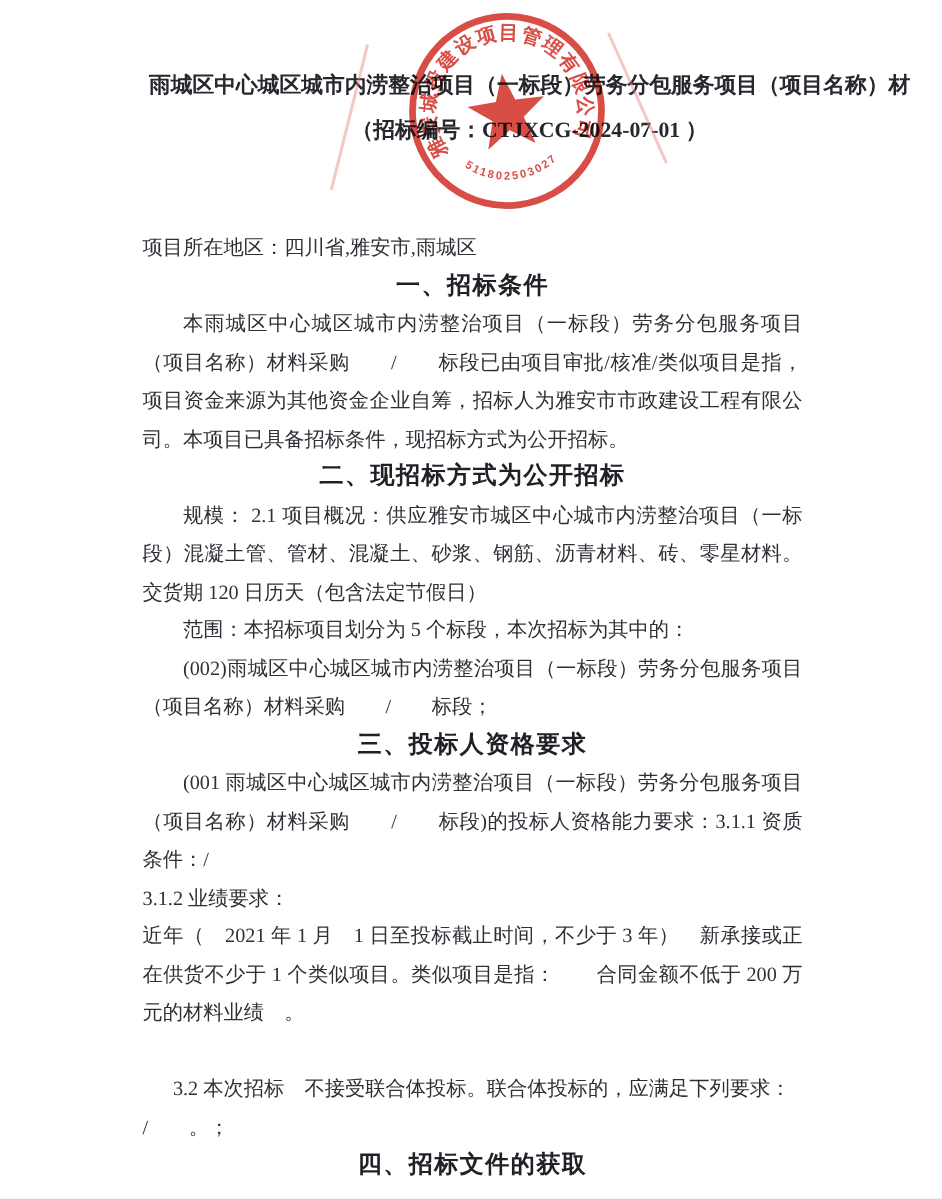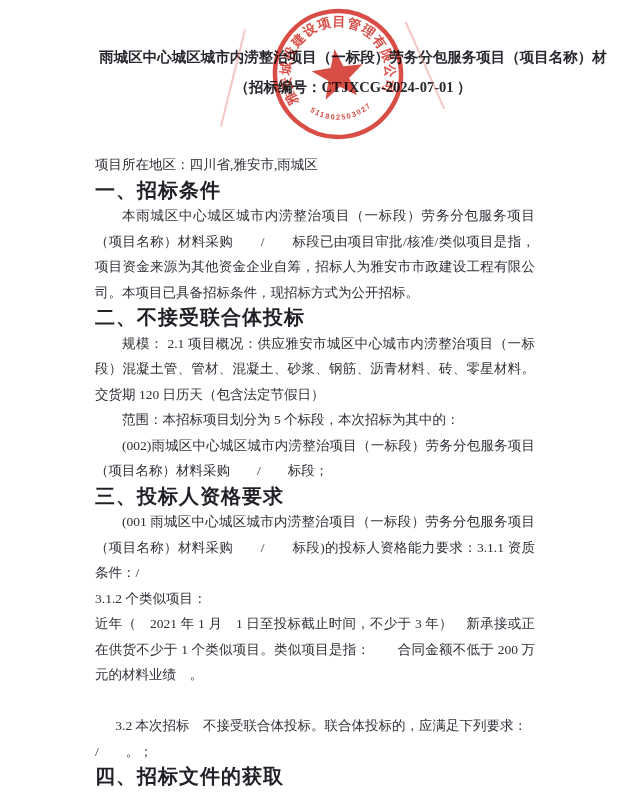--- a/index.html
+++ b/index.html
@@ -15,23 +15,23 @@
     text-align:center; font-weight:bold; font-size:14.5px; line-height:30px;
     color:#26282e; z-index:1;margin-left:39px;
   }
   
   .content {
     position:absolute; top:152px; left:95px; width:440px;
     font-size:13.5px; line-height:25.5px; text-align:justify; z-index:1;
   }
   .content p { margin:0; }
   .content h2 {
-    margin:0; font-size:20px; line-height:25.5px; font-weight:bold;
+    margin:0; font-size:16px; line-height:25.5px; font-weight:bold;
     font-family:"Liberation Sans","DejaVu Sans",sans-serif; color:#1f2126;
-    text-align:left; letter-spacing:1px;
+    text-align:center; letter-spacing:1px;
   }
   .indent   { text-indent:2em; }
   .indent15 { text-indent:1.5em; }
   .gap-top  { margin-top:25.5px !important; }
   .italic   { font-style:italic; }
   
   .stamp {
     position:absolute; left:258px; top:-6px; width:160px; height:160px;
     z-index:2; opacity:0.88; mix-blend-mode:multiply; pointer-events:none;
   }
@@ -72,28 +72,28 @@
     <div>（招标编号：CTJXCG-2024-07-01 ）</div>
   </div>
 
   <div class="content">
 
     <p>项目所在地区：四川省,雅安市,雨城区</p>
 
     <h2>一、招标条件</h2>
     <p class="indent">本雨城区中心城区城市内涝整治项目（一标段）劳务分包服务项目（项目名称）材料采购　　/　　标段已由项目审批/核准/类似项目是指，项目资金来源为其他资金企业自筹，招标人为雅安市市政建设工程有限公司。本项目已具备招标条件，现招标方式为公开招标。</p>
 
-    <h2>二、不接受联合体投标</h2>
+    <h2>二、现招标方式为公开招标</h2>
     <p class="indent">规模：  2.1 项目概况：供应雅安市城区中心城市内涝整治项目（一标段）混凝土管、管材、混凝土、砂浆、钢筋、沥青材料、砖、零星材料。交货期 120 日历天（包含法定节假日）</p>
     <p class="indent">范围：本招标项目划分为 5 个标段，本次招标为其中的：</p>
     <p class="indent">(002)雨城区中心城区城市内涝整治项目（一标段）劳务分包服务项目（项目名称）材料采购　　/　　标段；</p>
 
     <h2>三、投标人资格要求</h2>
     <p class="indent">(001 雨城区中心城区城市内涝整治项目（一标段）劳务分包服务项目（项目名称）材料采购　　/　　标段)的投标人资格能力要求：3.1.1 资质条件：/</p>
-    <p>3.1.2 个类似项目：</p>
+    <p>3.1.2 业绩要求：</p>
     <p>近年（　2021 年 1 月　1 日至投标截止时间，不少于 3 年）　新承接或正在供货不少于 1 个类似项目。类似项目是指：　　合同金额不低于 200 万元的材料业绩　。</p>
     <p class="indent15 gap-top">3.2 本次招标　不接受联合体投标。联合体投标的，应满足下列要求：</p>
     <p>/　　。；</p>
 
     <h2>四、招标文件的获取</h2>
 
   </div>
 </div>
 
 </body></html>

